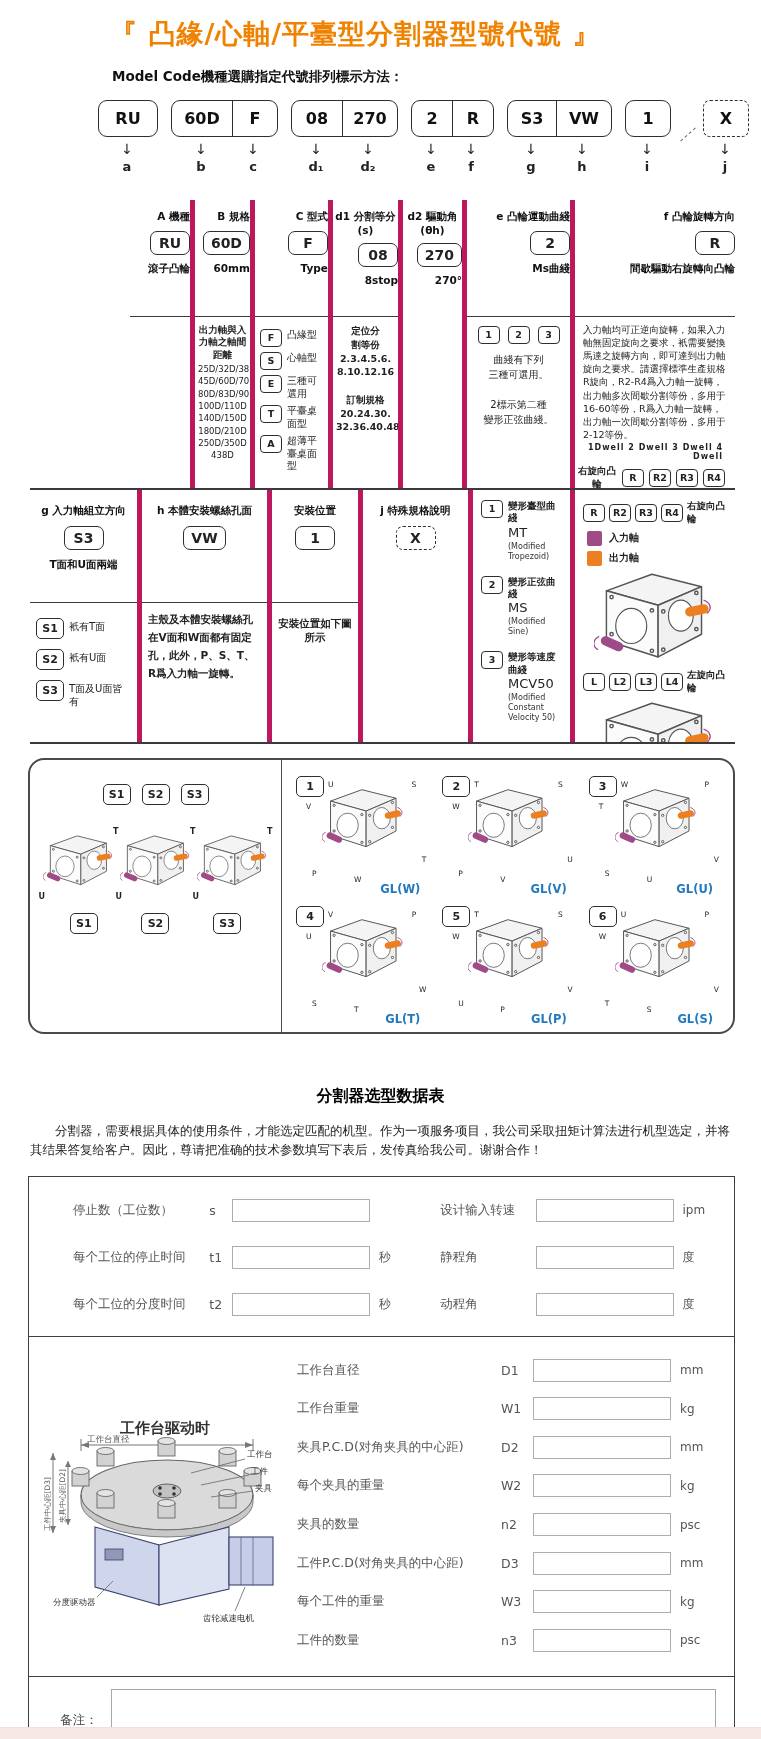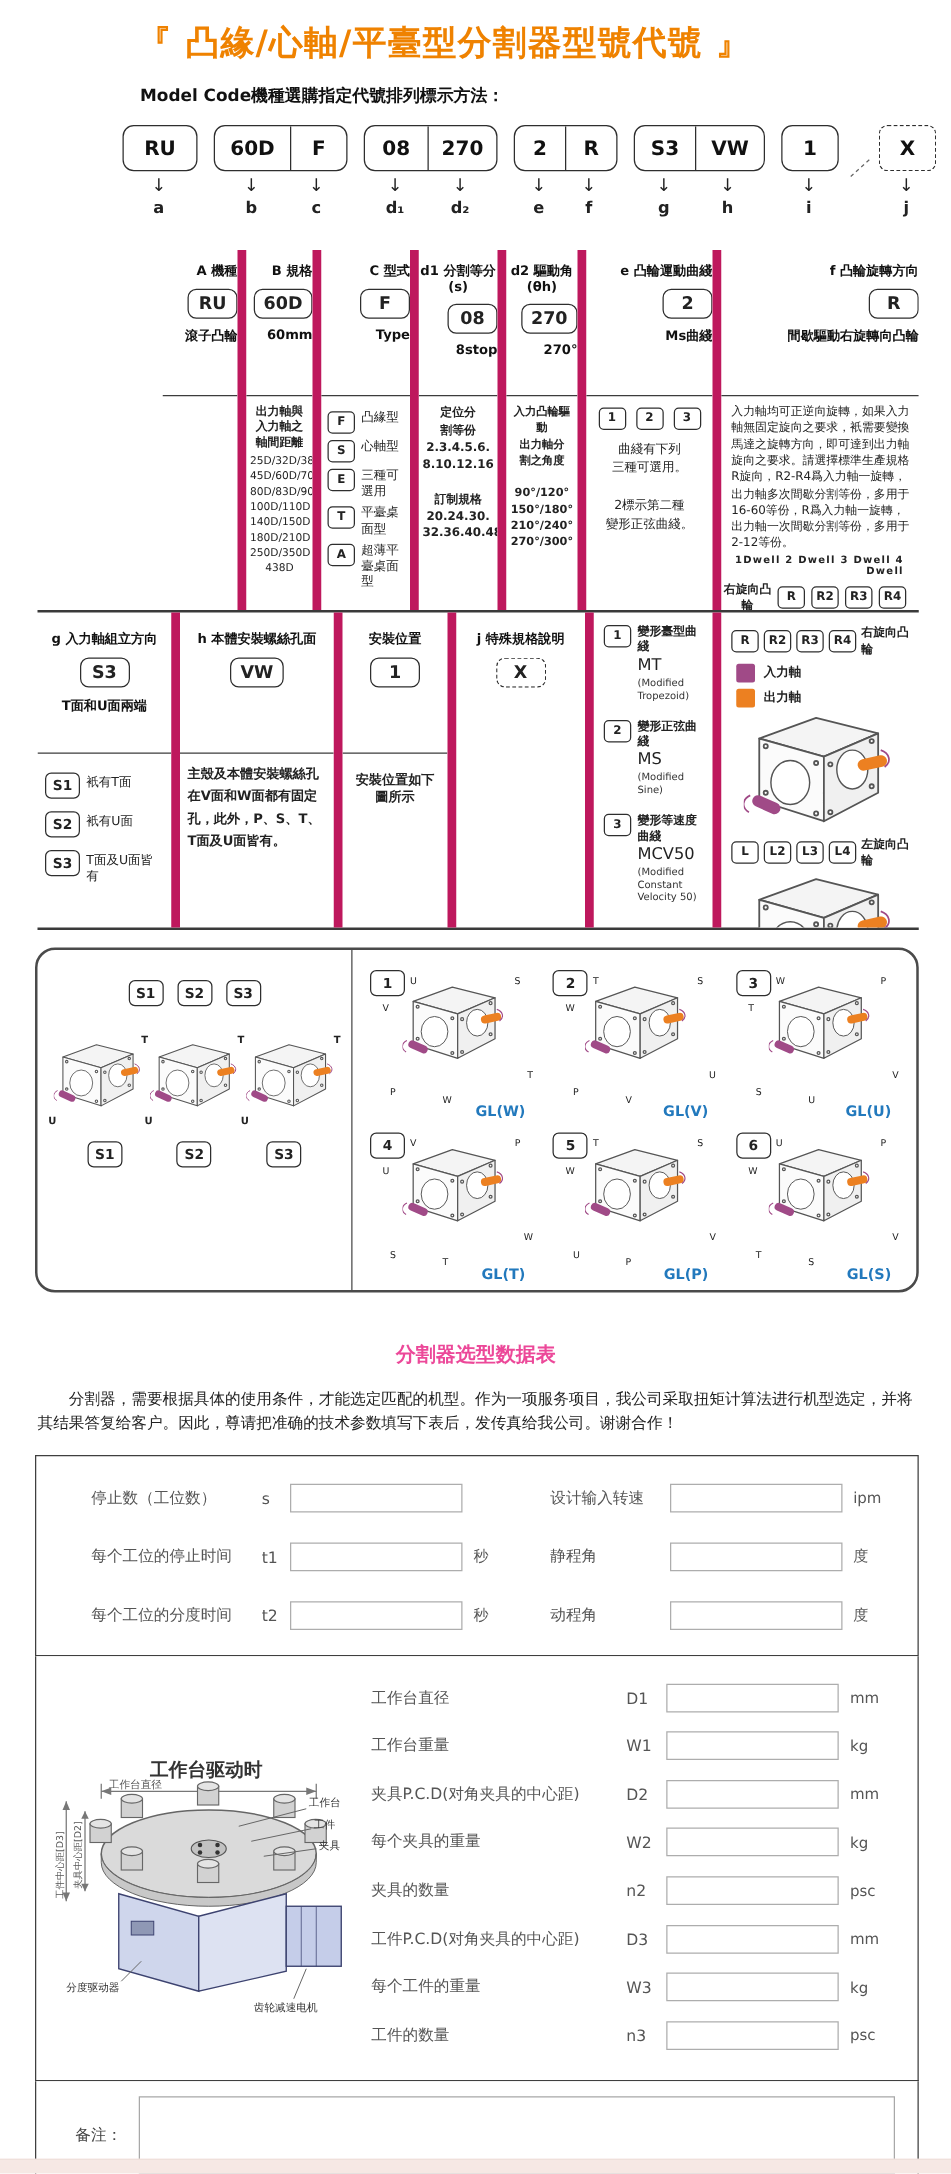--- a/index.html
+++ b/index.html
@@ -16,21 +16,21 @@
   .gcell{padding:8px 0;text-align:center;font-size:16px;font-weight:bold;color:#111;}
   .gcell + .gcell{border-left:1.4px solid #2e2e2e;}
   .grow{display:flex;}
   .garrow{text-align:center;font-size:14px;color:#222;margin-top:4px;}
   .gletter{text-align:center;font-size:13px;font-weight:bold;color:#222;margin-top:2px;}
   .dash-link{width:20px;border-top:1.6px dashed #666;transform:rotate(-42deg);margin-top:34px;margin-left:-6px;margin-right:-8px;}
   
   .band1{display:flex;margin:26px 0 0 130px;width:605px;}
   .band2{display:flex;margin:0 0 0 30px;width:705px;border-top:2px solid #3a3a3a;border-bottom:2px solid #3a3a3a;}
   .col{box-sizing:border-box;overflow:hidden;}
-  .band1 .col + .col,.band2 .col + .col{border-left:7px solid #be185d;}
+  .band1 .col + .col,.band2 .col + .col{border-left:5px solid #be185d;}
   .b1-head{height:116px;display:flex;flex-direction:column;align-items:flex-end;padding-top:10px;gap:7px;box-sizing:border-box;}
   .b1-body{border-top:1px solid #3c3c3c;height:172px;font-size:10px;text-align:center;padding:7px 3px;box-sizing:border-box;overflow:hidden;}
   .b2-head{height:112px;display:flex;flex-direction:column;align-items:center;padding-top:14px;gap:8px;box-sizing:border-box;}
   .b2-body{border-top:1px solid #3c3c3c;height:138px;font-size:10.5px;padding:8px 6px;box-sizing:border-box;overflow:hidden;}
   .b2-full{height:252px;box-sizing:border-box;padding:6px 4px;overflow:hidden;}
   .col-header{font-size:10.5px;font-weight:bold;color:#111;text-align:center;}
   .cbox{border:1.6px solid #2e2e2e;border-radius:7px;font-weight:bold;font-size:14px;padding:3px 7px;min-width:24px;text-align:center;background:#fff;}
   .cbox.dashed{border-style:dashed;border-width:1.4px;}
   .code-label{font-size:10.5px;font-weight:bold;color:#111;text-align:center;}
   .pre{white-space:pre-line;}
@@ -61,21 +61,21 @@
   .sbottom{display:flex;justify-content:space-around;margin-top:12px;padding:0 18px;}
   .panel-right{flex:1;display:grid;grid-template-columns:repeat(3,1fr);grid-template-rows:1fr 1fr;padding:8px 6px 4px;}
   .gitem{position:relative;}
   .gnum{position:absolute;top:8px;left:8px;}
   .gitem .gb{width:84px;margin:16px 0 0 34px;}
   .face{position:absolute;font-size:7.5px;color:#222;}
   .face.tl{top:12px;left:40px;} .face.tr{top:12px;right:18px;} .face.l{top:34px;left:18px;}
   .face.r{bottom:34px;right:8px;} .face.bl{bottom:20px;left:24px;} .face.b{bottom:14px;left:66px;}
   .glabel{position:absolute;bottom:2px;right:14px;color:#2279bd;font-weight:bold;font-size:11.5px;}
   
-  .form-title{margin-top:40px;text-align:center;font-size:16px;font-weight:bold;color:#ec4899;}
+  .form-title{margin-top:52px;text-align:center;font-size:16px;font-weight:bold;color:#000000;}
   .form-intro{margin:14px 30px 0;font-size:12.5px;line-height:1.55;text-indent:2em;color:#222;}
   .fbox{margin:0 26px 0 28px;border:1.5px solid #3f3f3f;box-sizing:border-box;background:#fff;}
   .fbox1{margin-top:16px;padding:22px 16px 20px 44px;display:flex;flex-direction:column;gap:24px;}
   .f1row{display:flex;align-items:center;color:#555;font-size:12.5px;}
   .f1row .lab1{width:146px;} .f1row .sym{width:24px;} 
   .f1row .lab2{width:102px;margin-left:26px;}
   .finput{width:138px;height:23px;border:1px solid #adadad;background:#fff;box-sizing:border-box;font-size:12px;padding:0 4px;}
   .unit{width:38px;padding-left:9px;color:#555;font-size:12px;}
   .fbox2{border-top:none;display:flex;padding:12px 16px 16px 10px;height:340px;}
   .illus{width:258px;flex:none;position:relative;padding-top:46px;}
@@ -285,28 +285,20 @@
 訂制規格
 20.24.30.
 32.36.40.48</div>
     </div>
     <div class="col" style="width:64px">
       <div class="b1-head">
         <div class="col-header">d2 驅動角(θh)</div>
         <div class="cbox">270</div>
         <div class="code-label">270°</div>
       </div>
-      <div class="b1-body pre" style="font-size:9px;line-height:1.45;font-weight:bold">入力凸輪驅動
-出力軸分
-割之角度
-
-90°/120°
-150°/180°
-210°/240°
-270°/300°</div>
     </div>
     <div class="col" style="width:108px">
       <div class="b1-head">
         <div class="col-header">e 凸輪運動曲綫</div>
         <div class="cbox">2</div>
         <div class="code-label">Ms曲綫</div>
       </div>
       <div class="b1-body">
         <div style="display:flex;gap:8px;justify-content:center;margin:2px 0 8px">
           <span class="mbox">1</span>
@@ -361,21 +353,21 @@
             <span class="mbox lg">S3</span>
             <span style="padding-top:3px">T面及U面皆有</span>
           </div>
       </div>
     </div>
     <div class="col" style="width:130px">
       <div class="b2-head">
         <div class="col-header">h 本體安裝螺絲孔面</div>
         <div class="cbox">VW</div>
       </div>
-      <div class="b2-body" style="text-align:left;line-height:1.7;font-weight:bold">主殼及本體安裝螺絲孔在V面和W面都有固定孔，此外，P、S、T、T面及U面皆有。</div>
+      <div class="b2-body" style="text-align:left;line-height:1.7;font-weight:bold">主殼及本體安裝螺絲孔在V面和W面都有固定孔，此外，P、S、T、R爲入力軸一旋轉。</div>
     </div>
     <div class="col" style="width:91px">
       <div class="b2-head">
         <div class="col-header">安裝位置</div>
         <div class="cbox">1</div>
       </div>
       <div class="b2-body" style="text-align:center;padding-top:14px;font-weight:bold">安裝位置如下圖所示</div>
     </div>
     <div class="col" style="width:110px">
       <div class="b2-head">

